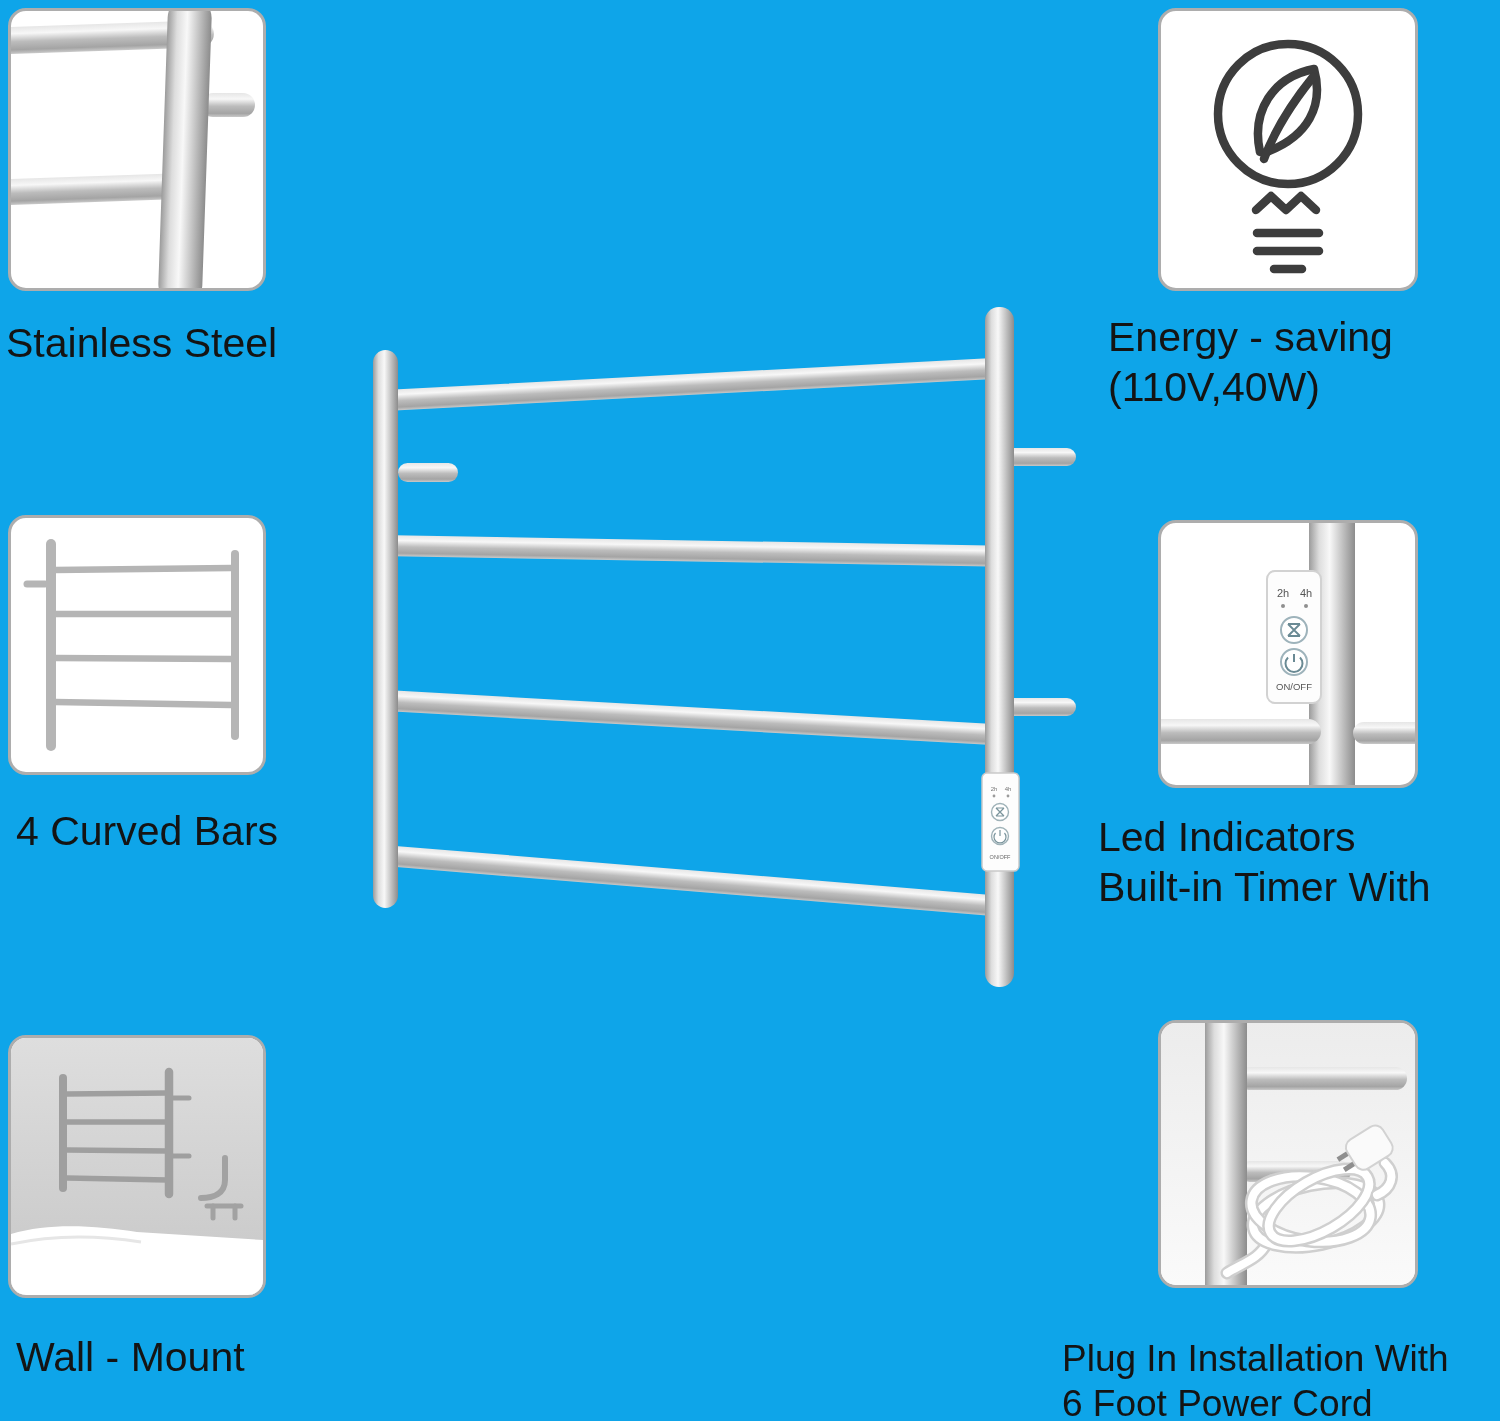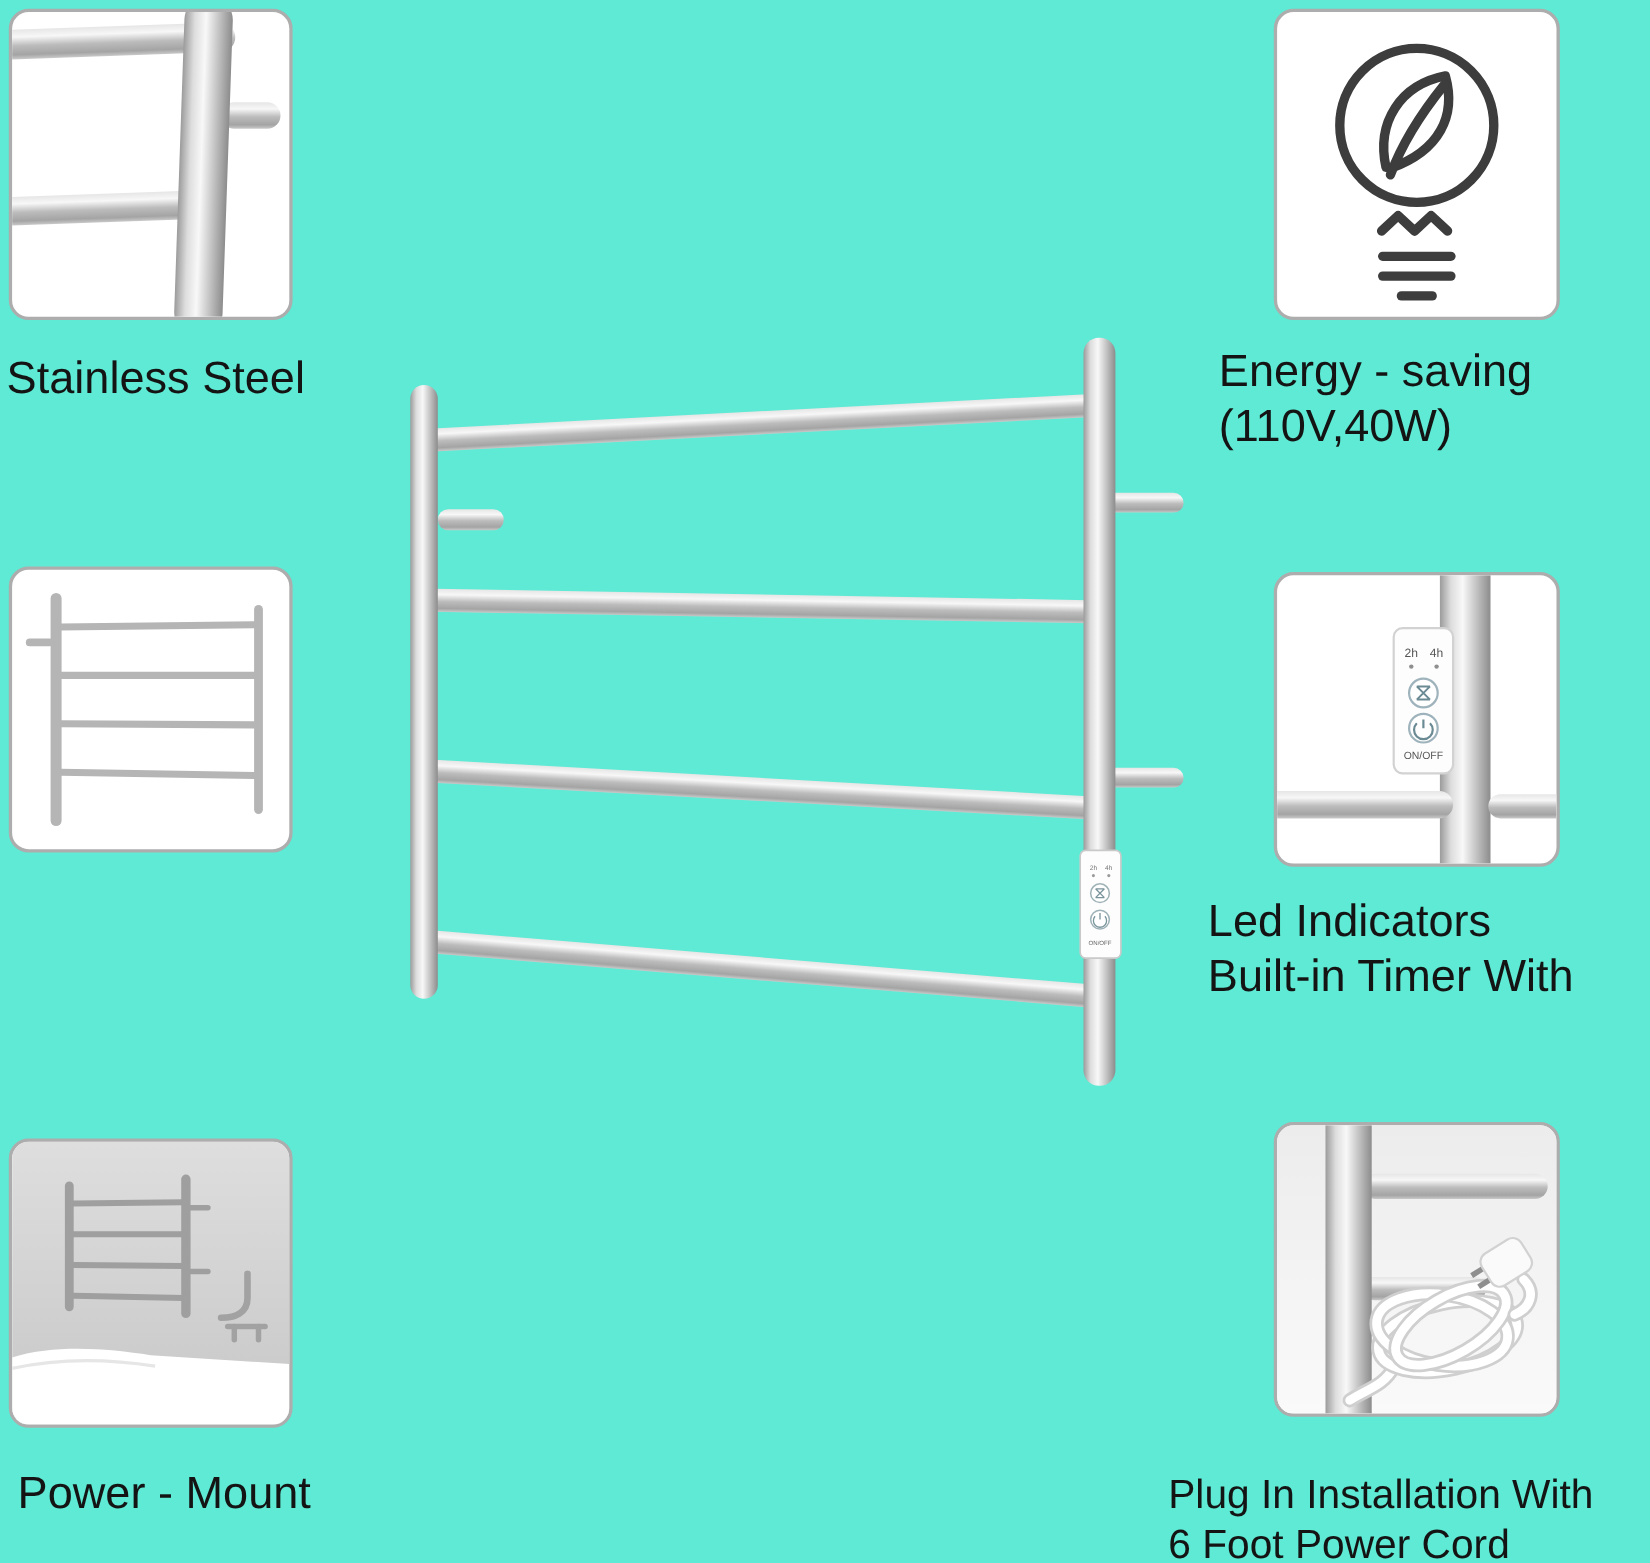--- a/index.html
+++ b/index.html
@@ -1,17 +1,17 @@
 <!DOCTYPE html>
 <html><head>
 <meta charset="utf-8">
 <style>
   html,body{margin:0;padding:0;background:#fff;}
   .canvas{
-    position:relative;width:1500px;height:1421px;background:#5eead4;
+    position:relative;width:1500px;height:1421px;background:#0ea5e9;
     font-family:"Liberation Sans", sans-serif;overflow:hidden;
   }
   .frame{
     position:absolute;box-sizing:border-box;background:#ffffff;
     border:3px solid #adadad;border-radius:18px;overflow:hidden;
   }
   .frame svg{display:block;width:100%;height:100%;}
   .caption{
     position:absolute;color:#141414;font-size:41px;line-height:1.22;
     letter-spacing:0px;white-space:nowrap;
@@ -99,20 +99,21 @@
         <line x1="16" y1="66" x2="34" y2="66" stroke-width="7"></line>
         <line x1="44" y1="52" x2="220" y2="50" stroke-width="6.5"></line>
         <line x1="44" y1="96" x2="220" y2="96" stroke-width="6.5"></line>
         <line x1="44" y1="140" x2="220" y2="141" stroke-width="6.5"></line>
         <line x1="44" y1="184" x2="220" y2="187" stroke-width="6.5"></line>
         <line x1="40" y1="26" x2="40" y2="228" stroke-width="10"></line>
         <line x1="224" y1="36" x2="224" y2="218" stroke-width="8"></line>
       </g>
     </svg>
   </div>
+  <div class="caption" style="left:16px;top:806px;">4 Curved Bars</div>
 
   <div class="frame" style="left:8px;top:1035px;width:258px;height:263px;">
     <svg viewBox="0 0 252 257">
       <rect x="0" y="0" width="252" height="257" fill="url(#wallGrad)"></rect>
       <g stroke="#9f9f9f" stroke-linecap="round" fill="none">
         <line x1="160" y1="60" x2="178" y2="60" stroke-width="5"></line>
         <line x1="160" y1="118" x2="178" y2="118" stroke-width="5"></line>
         <line x1="56" y1="56" x2="156" y2="55" stroke-width="5.5"></line>
         <line x1="56" y1="84" x2="156" y2="84" stroke-width="5.5"></line>
         <line x1="56" y1="112" x2="156" y2="113" stroke-width="5.5"></line>
@@ -123,21 +124,21 @@
       <g stroke="#a2a2a2" stroke-linecap="round" fill="none">
         <path d="M214,120 v22 c0,14 -12,18 -24,18" stroke-width="6"></path>
         <line x1="202" y1="168" x2="202" y2="180" stroke-width="5"></line>
         <line x1="224" y1="168" x2="224" y2="180" stroke-width="5"></line>
         <line x1="196" y1="168" x2="230" y2="168" stroke-width="5"></line>
       </g>
       <path d="M0,196 C40,184 86,188 126,194 L252,202 L252,257 L0,257 Z" fill="#ffffff"></path>
       <path d="M0,206 C46,196 92,198 130,204" stroke="#e6e6e6" stroke-width="3" fill="none"></path>
     </svg>
   </div>
-  <div class="caption" style="left:16px;top:1332px;">Power - Mount</div>
+  <div class="caption" style="left:16px;top:1332px;">Wall - Mount</div>
 
   <div class="frame" style="left:1158px;top:8px;width:260px;height:283px;">
     <svg viewBox="0 0 254 277">
       <g stroke="#3d3d3d" stroke-width="8.5" fill="none" stroke-linecap="round" stroke-linejoin="round">
         <circle cx="127" cy="103" r="70"></circle>
         <path d="M99,141 C90,100 112,66 153,58 C163,94 148,126 103,142 Z"></path>
         <path d="M103,148 C114,118 131,92 152,66"></path>
         <path d="M95,199 L110,185 L125,199 L140,185 L155,199"></path>
         <path d="M96,222 L158,222"></path>
         <path d="M96,240 L158,240"></path>

